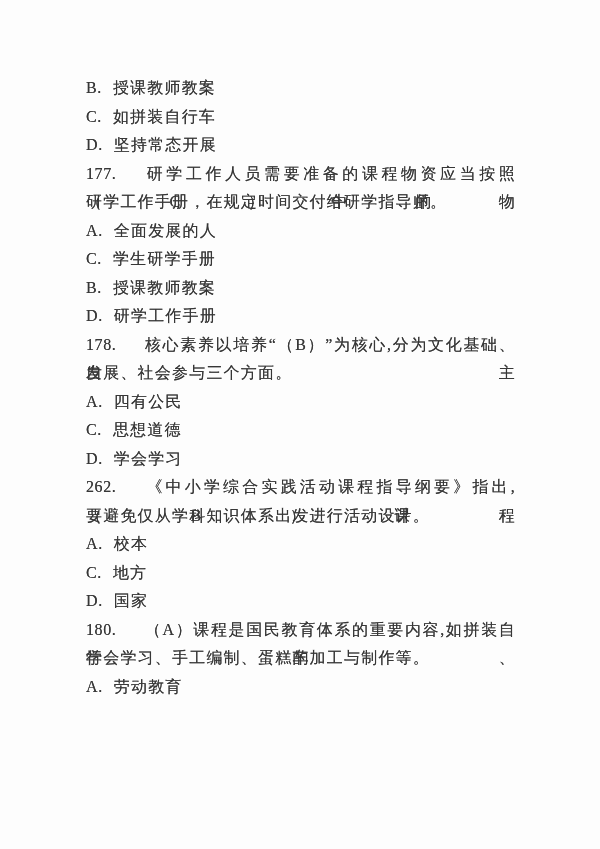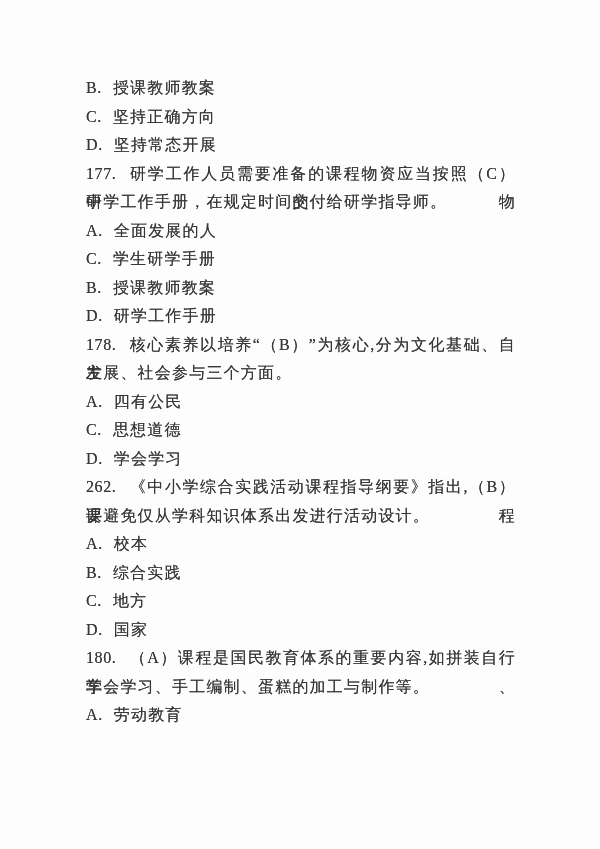--- a/index.html
+++ b/index.html
@@ -29,32 +29,32 @@
   .line {
     height: 28.5px;
     white-space: nowrap;
   }
   
   .line.justified {
     white-space: normal;
     text-align: justify;
     text-align-last: justify;
   }
-  .q-num  { margin-right: 13px; letter-spacing: 0.6px; }
+  .q-num  { margin-right: 28px; letter-spacing: 0.6px; }
   .opt-label { margin-right: 11px; letter-spacing: 0.6px; }
 </style>
 </head>
 <body>
 
 <div class="page">
   <div class="text-block">
 
     <section>
       <div class="line"><span class="opt-label">B.</span><span>授课教师教案</span></div>
-      <div class="line"><span class="opt-label">C.</span><span>坚持正确方向</span></div>
+      <div class="line"><span class="opt-label">C.</span><span>如拼装自行车</span></div>
       <div class="line"><span class="opt-label">D.</span><span>坚持常态开展</span></div>
     </section>
 
     <section>
       <div class="line justified"><span class="q-num">177.</span><span>研学工作人员需要准备的课程物资应当按照（C）中的物</span></div>
       <div class="line"><span>研学工作手册，在规定时间交付给研学指导师。</span></div>
       <div class="line"><span class="opt-label">A.</span><span>全面发展的人</span></div>
       <div class="line"><span class="opt-label">C.</span><span>学生研学手册</span></div>
       <div class="line"><span class="opt-label">B.</span><span>授课教师教案</span></div>
       <div class="line"><span class="opt-label">D.</span><span>研学工作手册</span></div>
@@ -65,21 +65,20 @@
       <div class="line"><span>发展、社会参与三个方面。</span></div>
       <div class="line"><span class="opt-label">A.</span><span>四有公民</span></div>
       <div class="line"><span class="opt-label">C.</span><span>思想道德</span></div>
       <div class="line"><span class="opt-label">D.</span><span>学会学习</span></div>
     </section>
 
     <section>
       <div class="line justified"><span class="q-num">262.</span><span>《中小学综合实践活动课程指导纲要》指出,（B）课程</span></div>
       <div class="line"><span>要避免仅从学科知识体系出发进行活动设计。</span></div>
       <div class="line"><span class="opt-label">A.</span><span>校本</span></div>
-      <div class="line"><span class="opt-label">B.</span><span>综合实践</span></div>
       <div class="line"><span class="opt-label">C.</span><span>地方</span></div>
       <div class="line"><span class="opt-label">D.</span><span>国家</span></div>
     </section>
 
     <section>
       <div class="line justified"><span class="q-num">180.</span><span>（A）课程是国民教育体系的重要内容,如拼装自行车、</span></div>
       <div class="line"><span>学会学习、手工编制、蛋糕的加工与制作等。</span></div>
       <div class="line"><span class="opt-label">A.</span><span>劳动教育</span></div>
     </section>
 

